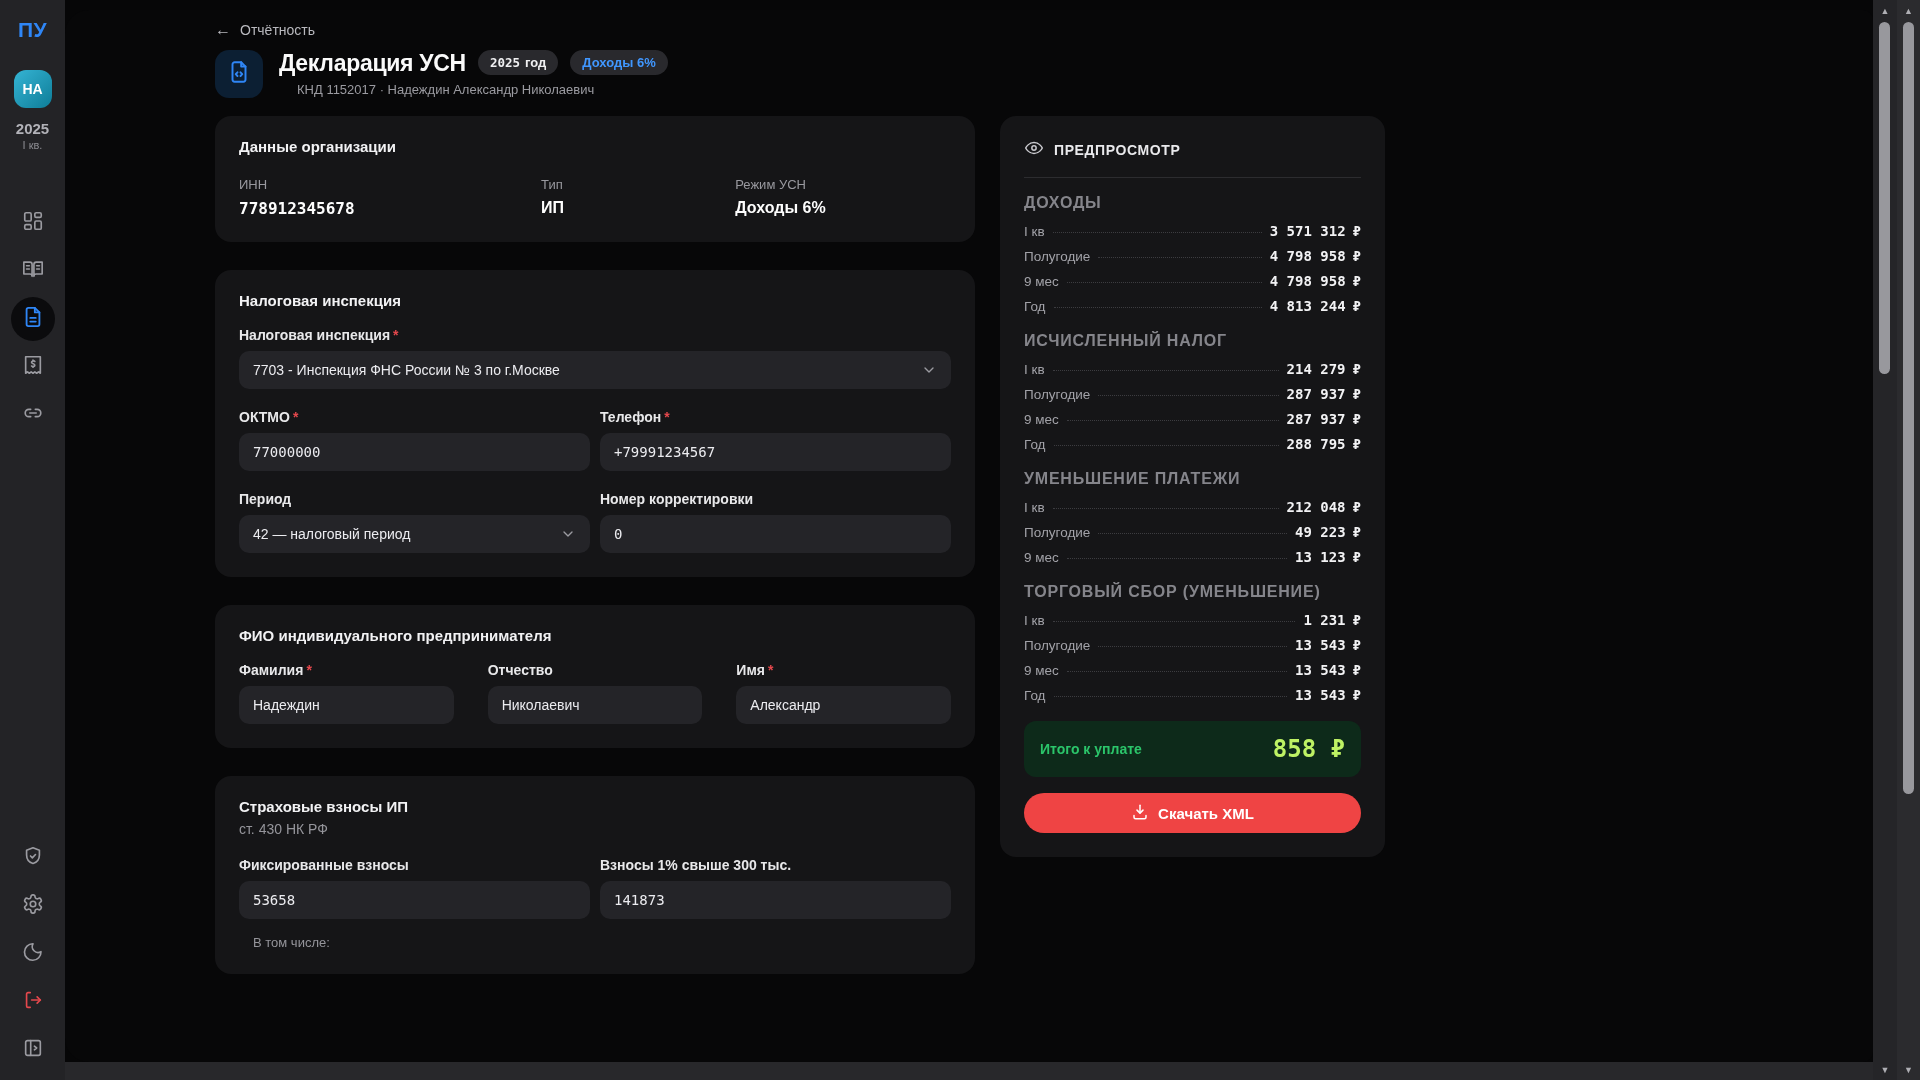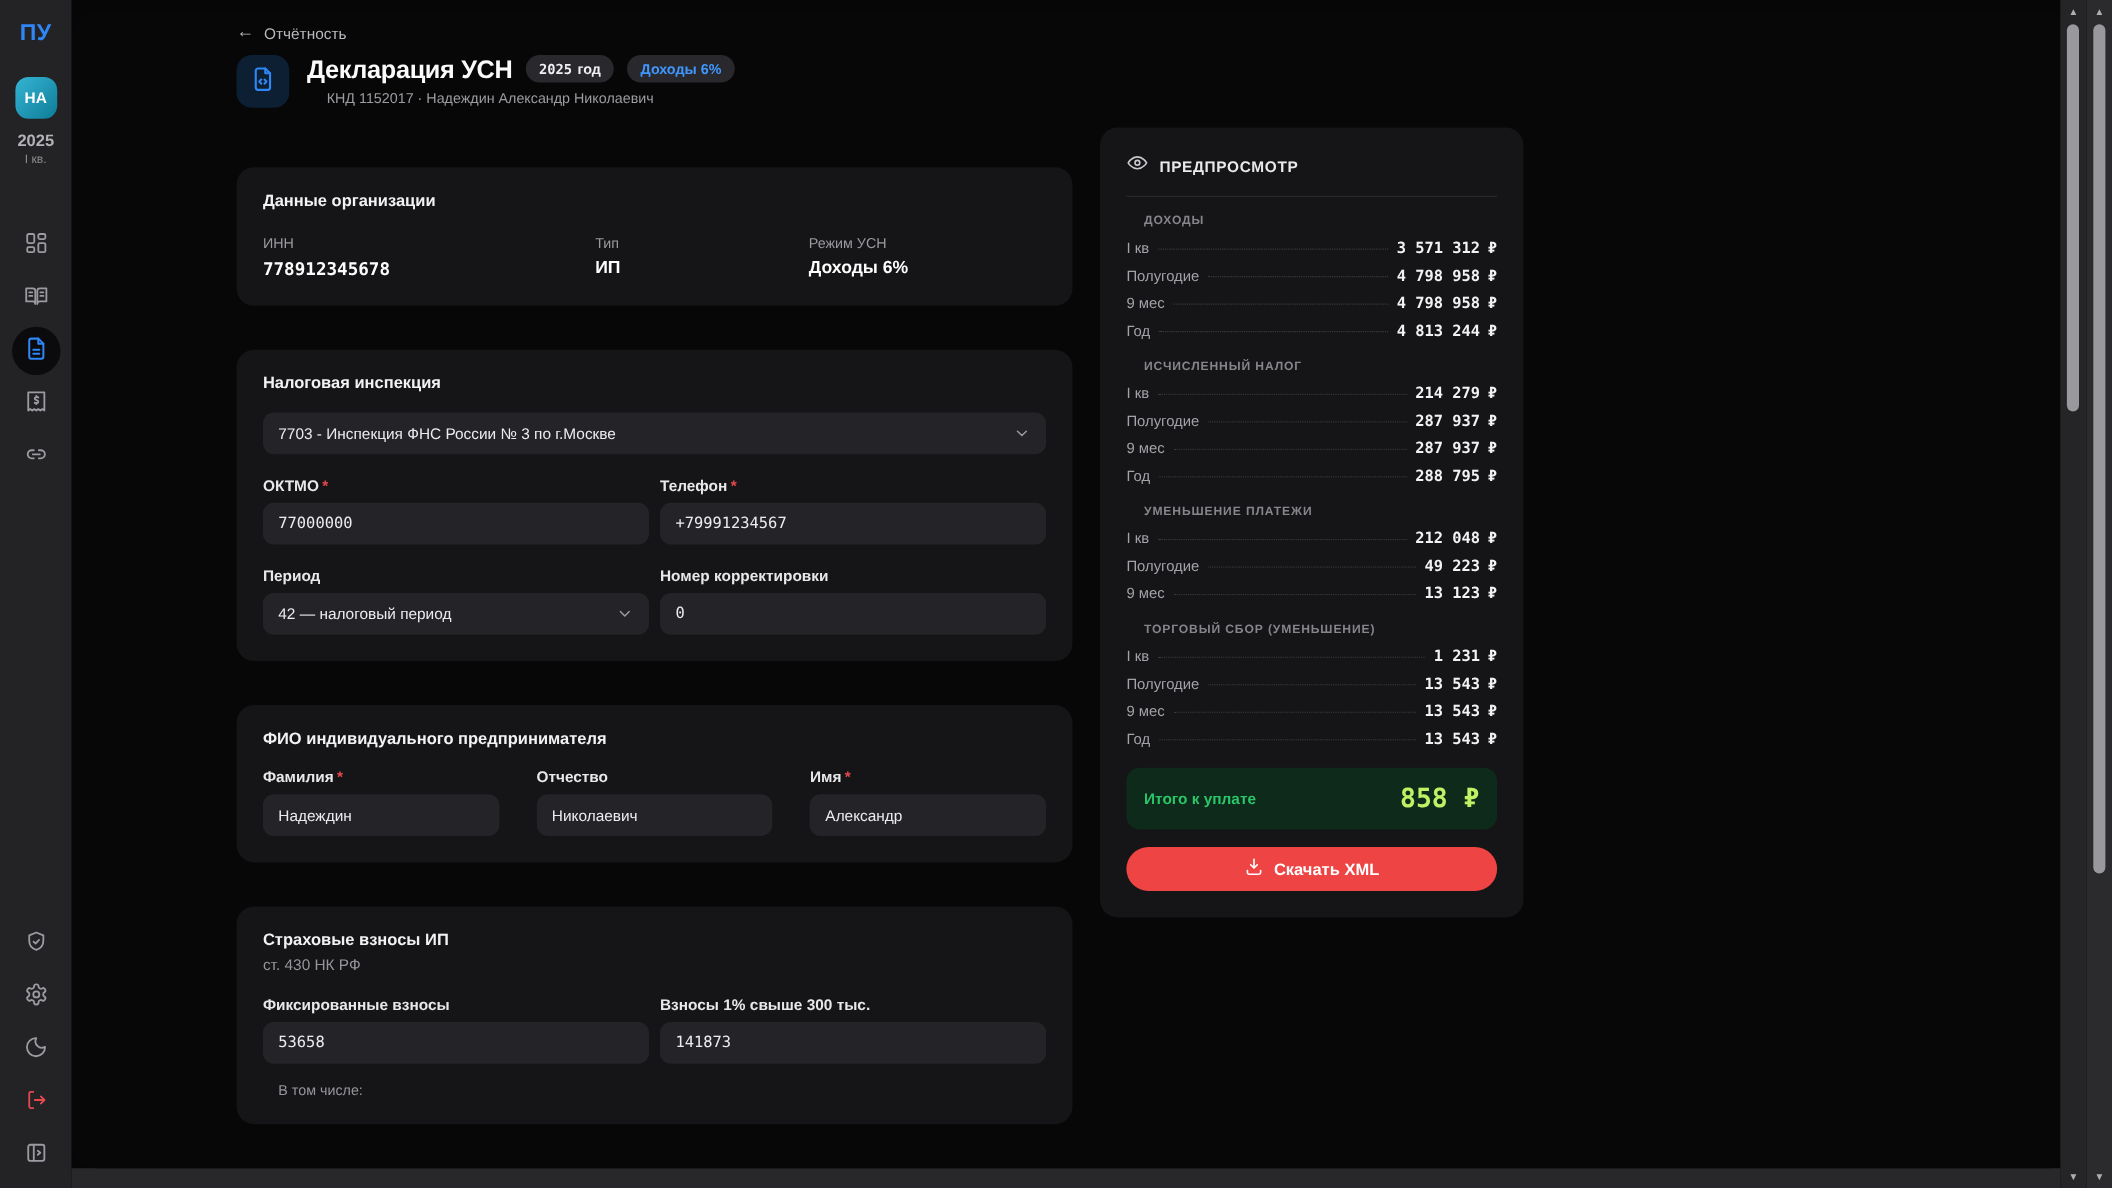--- a/index.html
+++ b/index.html
@@ -31,21 +31,21 @@
   .doc-tile { width:48px; height:48px; border-radius:14px; background:#0c1f33; display:flex; align-items:center; justify-content:center; color:#2f86f6; flex:0 0 auto; }
   .doc-tile svg { width:26px; height:26px; }
   .title-row { display:flex; align-items:flex-start; gap:12px; }
   .page-title { font-size:23px; font-weight:bold; color:#fafafa; letter-spacing:-0.3px; }
   .badge { height:25px; border-radius:13px; background:#29292d; display:flex; align-items:center; padding:0 12px; font-size:13px; font-weight:bold; color:#f0f0f2; gap:5px; }
   .badge .num { font-size:12.5px; }
   .badge.blue { color:#4097ff; }
   .doc-subtitle { margin-top:5px; font-size:13px; color:#9b9ba1;margin-left:18px; }
 
   .columns { display:flex; gap:25px; margin-top:18px; align-items:flex-start; }
-  .left-col { width:760px; display:flex; flex-direction:column; gap:40px;margin-top:36px; }
+  .left-col { width:760px; display:flex; flex-direction:column; gap:28px; }
   .right-col { width:385px; }
 
   .card { background:#151517; border-radius:16px; padding:22px 24px 24px; }
   .card-title { font-size:15px; font-weight:bold; color:#f2f2f4; }
   .card-subtitle { margin-top:6px; font-size:14px; color:#95959b; }
 
   
   .org-grid { display:grid; grid-template-columns:1.4fr 0.9fr 1fr; margin-top:22px; }
   .f-label { font-size:13px; color:#99999f; }
   .f-value { margin-top:7px; font-size:16px; font-weight:bold; color:#fdfdfd; }
@@ -62,21 +62,21 @@
   .row-3 { display:grid; grid-template-columns:1fr 1fr 1fr; gap:34px; }
   .gap-t { margin-top:18px; }
   .gap-s { margin-top:20px; }
   .incl { margin-top:16px; margin-left:14px; font-size:13px; color:#95959b; }
 
   
   .preview-head { display:flex; align-items:center; gap:10px; color:#e9e9ec; }
   .preview-head svg { width:20px; height:20px; color:#c9c9ce; }
   .preview-title { font-size:14px; font-weight:bold; letter-spacing:0.6px; }
   .divider { height:1px; background:#2c2c2f; margin:15px 0 16px; }
-  .sec-head { font-size:11px; font-weight:bold; letter-spacing:0.8px; color:#85858b; margin:18px 16px 11px; }
+  .sec-head { font-size:16px; font-weight:bold; letter-spacing:0.8px; color:#85858b; margin:18px 0 11px; }
   .sec-head.first { margin-top:2px; }
   .prow { display:flex; align-items:baseline; margin-bottom:9px; }
   .plabel { font-size:13.5px; color:#a2a2a8; flex:0 0 auto; }
   .dots { flex:1; border-bottom:1.5px dotted #3c3c40; margin:0 8px; transform:translateY(-3px); }
   .pvalue { font-family:"DejaVu Sans Mono", monospace; font-size:14px; font-weight:bold; color:#f2f2f4; }
   .prub { font-family:"DejaVu Sans Mono", monospace; font-size:14px; font-weight:bold; color:#f2f2f4; margin-left:7px; }
   .total-box { margin-top:18px; background:#0d2a1a; border-radius:12px; padding:14px 16px; display:flex; align-items:center; justify-content:space-between; }
   .total-label { font-size:14px; font-weight:bold; color:#2bc56a; }
   .total-val { font-family:"DejaVu Sans Mono", monospace; font-size:24px; font-weight:bold; color:#bef264;text-align:center; }
   .dl-btn { margin-top:16px; width:100%; height:40px; border:none; border-radius:20px; background:#ef4444; color:#fff; font-size:15px; font-weight:bold; font-family:"Liberation Sans", sans-serif; display:flex; align-items:center; justify-content:center; gap:9px; cursor:pointer; }
@@ -224,20 +224,23 @@
             <div>
               <div class="f-label">Режим УСН</div>
               <div class="f-value">Доходы 6%</div>
             </div>
           </div>
         </div>
 
         <div class="card">
           <div class="card-title">Налоговая инспекция</div>
           <div class="gap-t">
+            <div class="fld-label">
+              <span>Налоговая инспекция</span><span class="req">*</span>
+            </div>
             <div class="select">
               <span>7703 - Инспекция ФНС России № 3 по г.Москве</span>
               <span class="chev"><svg viewBox="0 0 24 24" fill="none" stroke="currentColor" stroke-width="2" stroke-linecap="round" stroke-linejoin="round" width="16" height="16">
                     <path d="M6 9l6 6 6-6"></path>
                   </svg></span>
             </div>
           </div>
           <div class="row-2 gap-s">
             <div>
               <div class="fld-label"><span>ОКТМО</span><span class="req">*</span></div>

